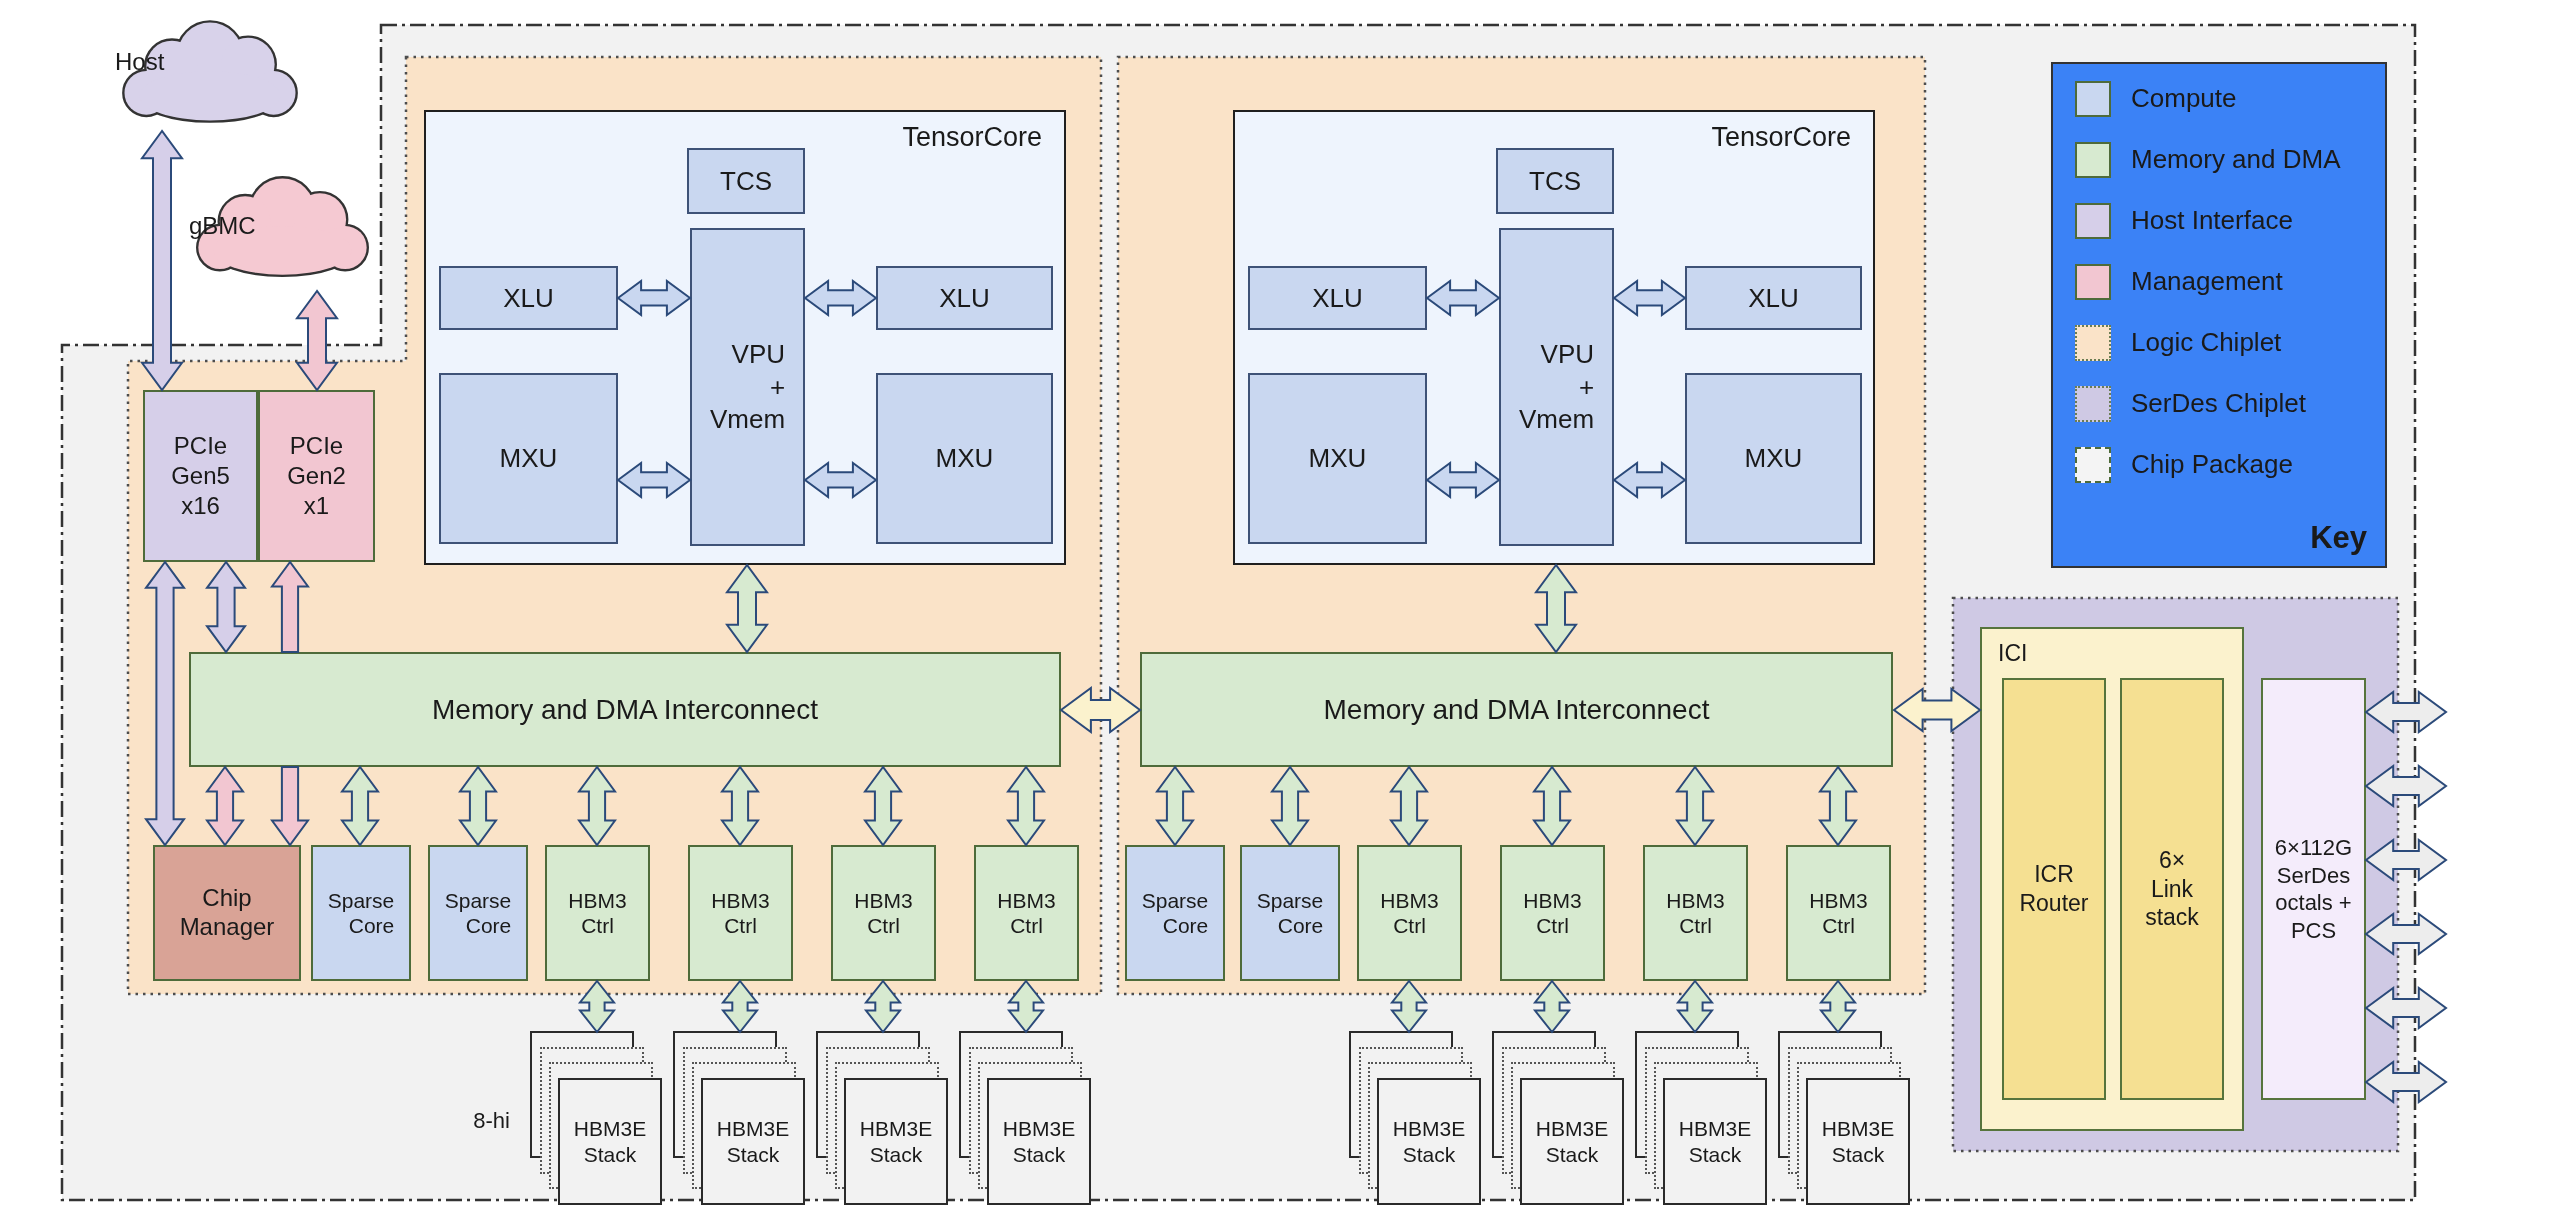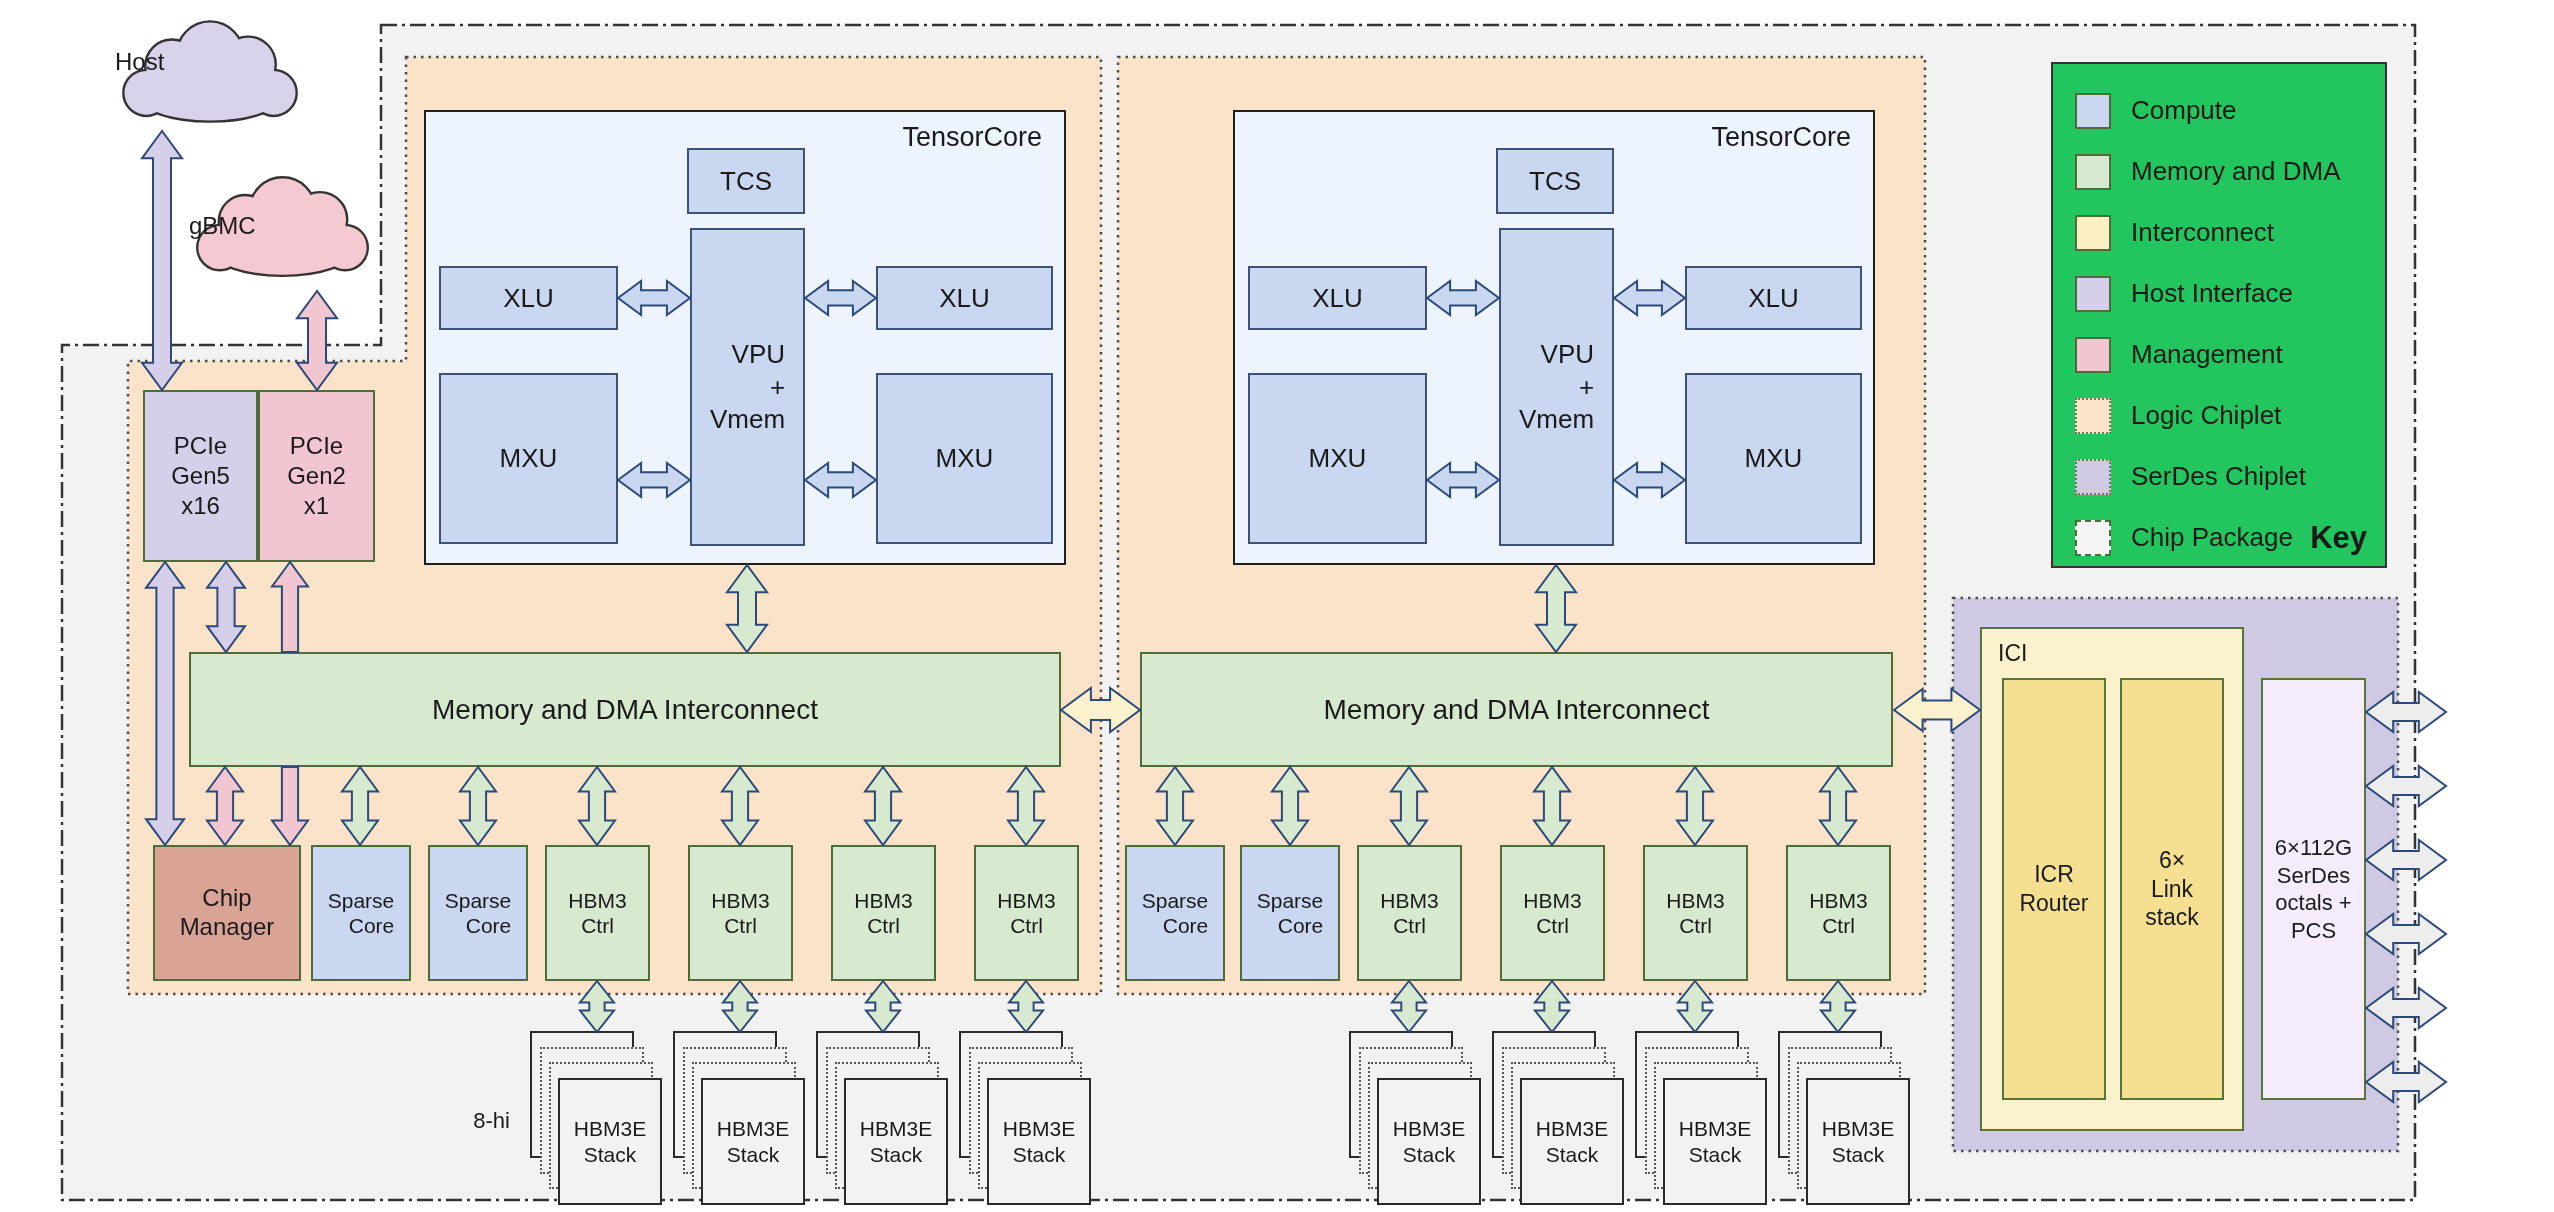--- a/index.html
+++ b/index.html
@@ -23,22 +23,22 @@
   .small{font-size:21px;line-height:1.2;}
   .corner-label{position:absolute;z-index:5;font-size:27px;}
   .floating-label{position:absolute;z-index:6;font-size:22px;}
   .icilabel{position:absolute;left:16px;top:10px;font-size:23px;}
   .arrow{position:absolute;z-index:6;}
   .arrow svg{display:block;}
   .cl-stroke{stroke:#333;stroke-width:5px;}
   .cl-fill{stroke:none;}
   .cloud-label{position:absolute;z-index:5;font-size:24px;}
   
-  #key{position:absolute;z-index:7;background:#22c55e;border:2px solid #333;
-       box-sizing:border-box;padding:16px 0 0 22px;}
+  #key{position:absolute;z-index:7;background:#3b82f6;border:2px solid #333;
+       box-sizing:border-box;padding:4px 0 0 22px;}
   .keyrow{display:flex;align-items:center;height:61px;}
   .sw{width:36px;height:36px;box-sizing:border-box;border:2px solid #4e6b3a;margin-right:20px;flex:0 0 auto;}
   .keyrow span{font-size:26px;}
   .sw-compute{background:#c9d7f0;}
   .sw-memory{background:#d7ead0;}
   .sw-interconnect{background:#faf0c4;}
   .sw-host{background:#d6cfe9;}
   .sw-mgmt{background:#f2c6d1;}
   .sw-logic{background:#fae3c8;border:2px dotted #6a7d52;}
   .sw-serdes{background:#cfc9e4;border:2px dotted #6a7d52;}
@@ -213,24 +213,20 @@
   <div id="key" style="left:2051px;top:62px;width:336px;height:506px;">
     <div class="keyrow">
       <div class="sw sw-compute"></div>
       <span>Compute</span>
       </div>
     <div class="keyrow">
       <div class="sw sw-memory"></div>
       <span>Memory and DMA</span>
       </div>
     <div class="keyrow">
-      <div class="sw sw-interconnect"></div>
-      <span>Interconnect</span>
-      </div>
-    <div class="keyrow">
       <div class="sw sw-host"></div>
       <span>Host Interface</span>
       </div>
     <div class="keyrow">
       <div class="sw sw-mgmt"></div>
       <span>Management</span>
       </div>
     <div class="keyrow">
       <div class="sw sw-logic"></div>
       <span>Logic Chiplet</span>

